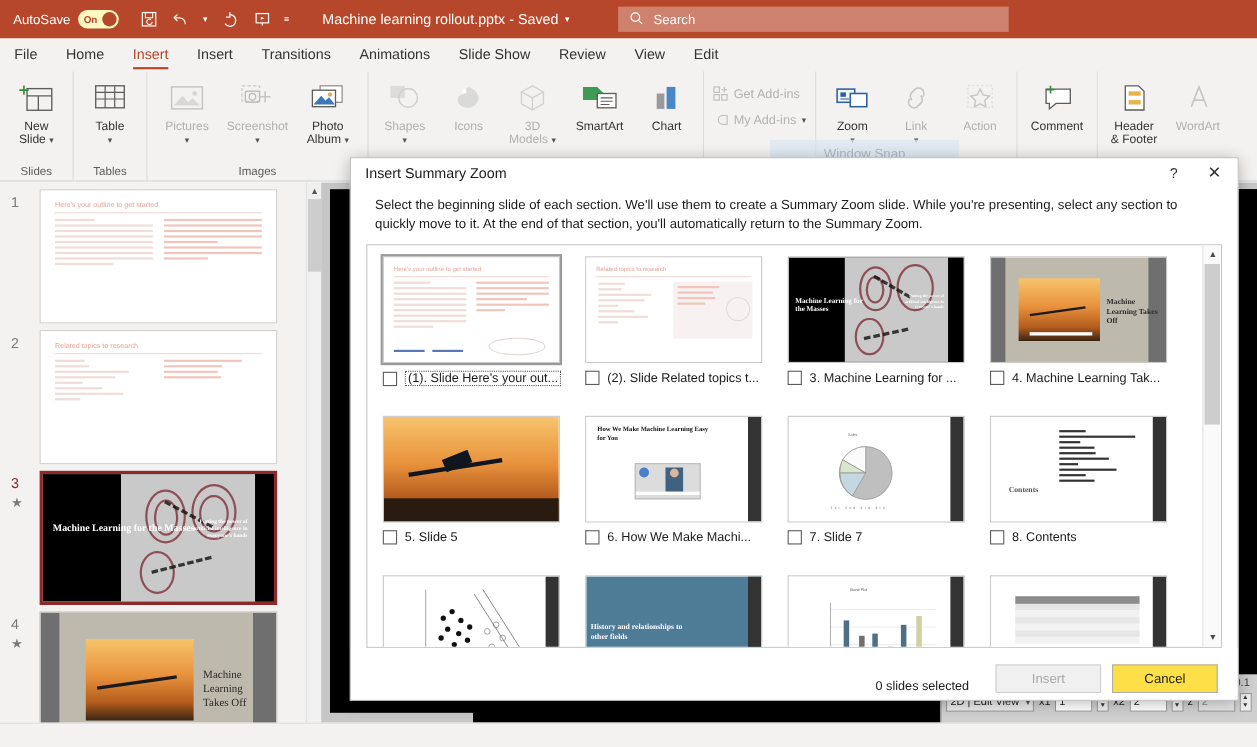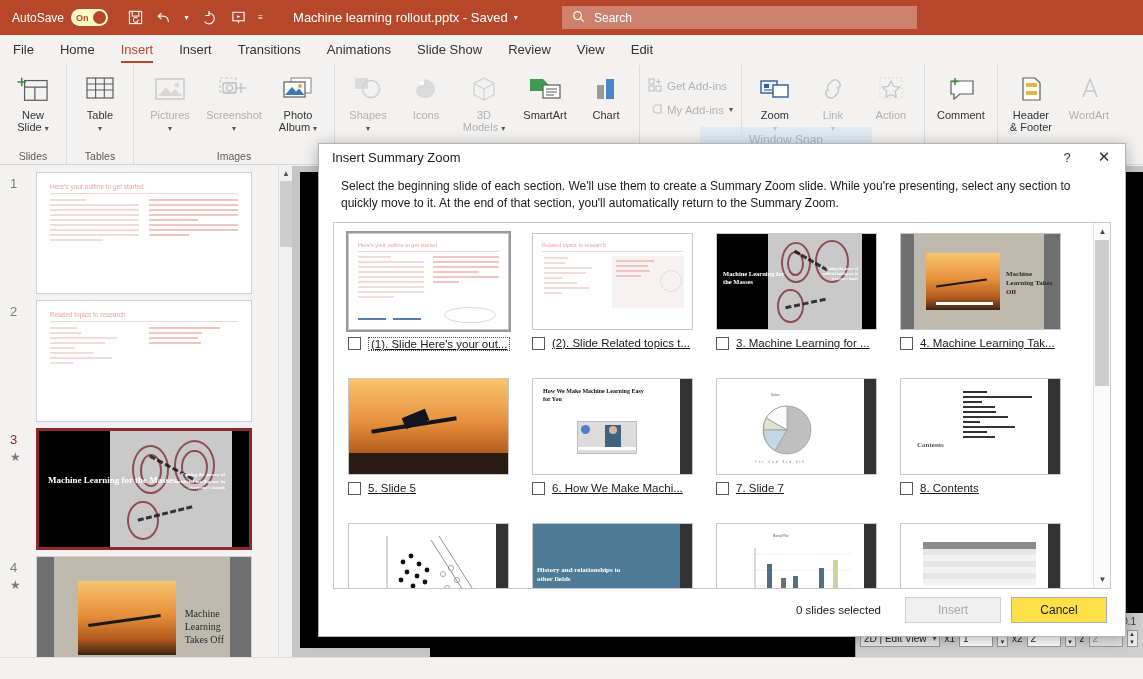--- a/index.html
+++ b/index.html
@@ -201,41 +201,41 @@
     padding: 10px 0 0 14px; display: flex; flex-wrap: wrap;
     gap: 0 14px; overflow: hidden;
   }
   .cell { width: 170px; height: 145px; }
   .cell-thumb {
     width: 161px; height: 97px; border: 1px solid #c8c8c8; background: #fff;
     position: relative; overflow: hidden;
   }
   .cell-thumb.focus { outline: 2px solid #9a9a9a; }
   .cell-label {
-    display: flex; gap: 7px; margin-top: 7px; font-size: 11.5px; color: #1b1b1b; text-decoration: underline;
+    display: flex; align-items: center; gap: 7px; margin-top: 7px; font-size: 11.5px; color: #1b1b1b;
   }
   .cbx {
     width: 13px; height: 13px; border: 1px solid #5c5c5c; background: #fff; flex: none;
   }
   .cell-label .txt { white-space: nowrap; overflow: hidden; }
   .cell-label .txt.dot { border: 1px dotted #555; padding: 0 2px; }
 
   .dlg-scroll {
     position: absolute; right: 0; top: 0; width: 17px; bottom: 0;
     background: #fafafa; border-left: 1px solid #e2e2e2;
   }
   .ds-arrow {
     width: 17px; height: 17px; display: flex; align-items: center; justify-content: center;
     font-size: 8px; color: #4a4a4a;
   }
   .ds-arrow.dn { position: absolute; bottom: 0; }
   .ds-thumb { position: absolute; top: 17px; left: 1px; width: 14px; height: 146px; background: #cdcdcd; }
 
   .dlg-foot {
-    height: 58px; display: flex; align-items: center; justify-content: flex-end;
+    height: 58px; display: flex; align-items: flex-end; justify-content: flex-end;
     padding: 0 18px 6px 0; gap: 10px; background: #fff;
   }
   .sel-count { font-size: 11.5px; color: #1b1b1b; margin-right: 14px; }
   .dbtn {
     width: 96px; height: 26px; border: 1px solid #adadad; background: #fde047;
     font-size: 12px; color: #1b1b1b; display: flex; align-items: center; justify-content: center;
   }
   .dbtn.dis { color: #a8a8a8; background: #f0f0f0; border-color: #d0d0d0; }
 
   

